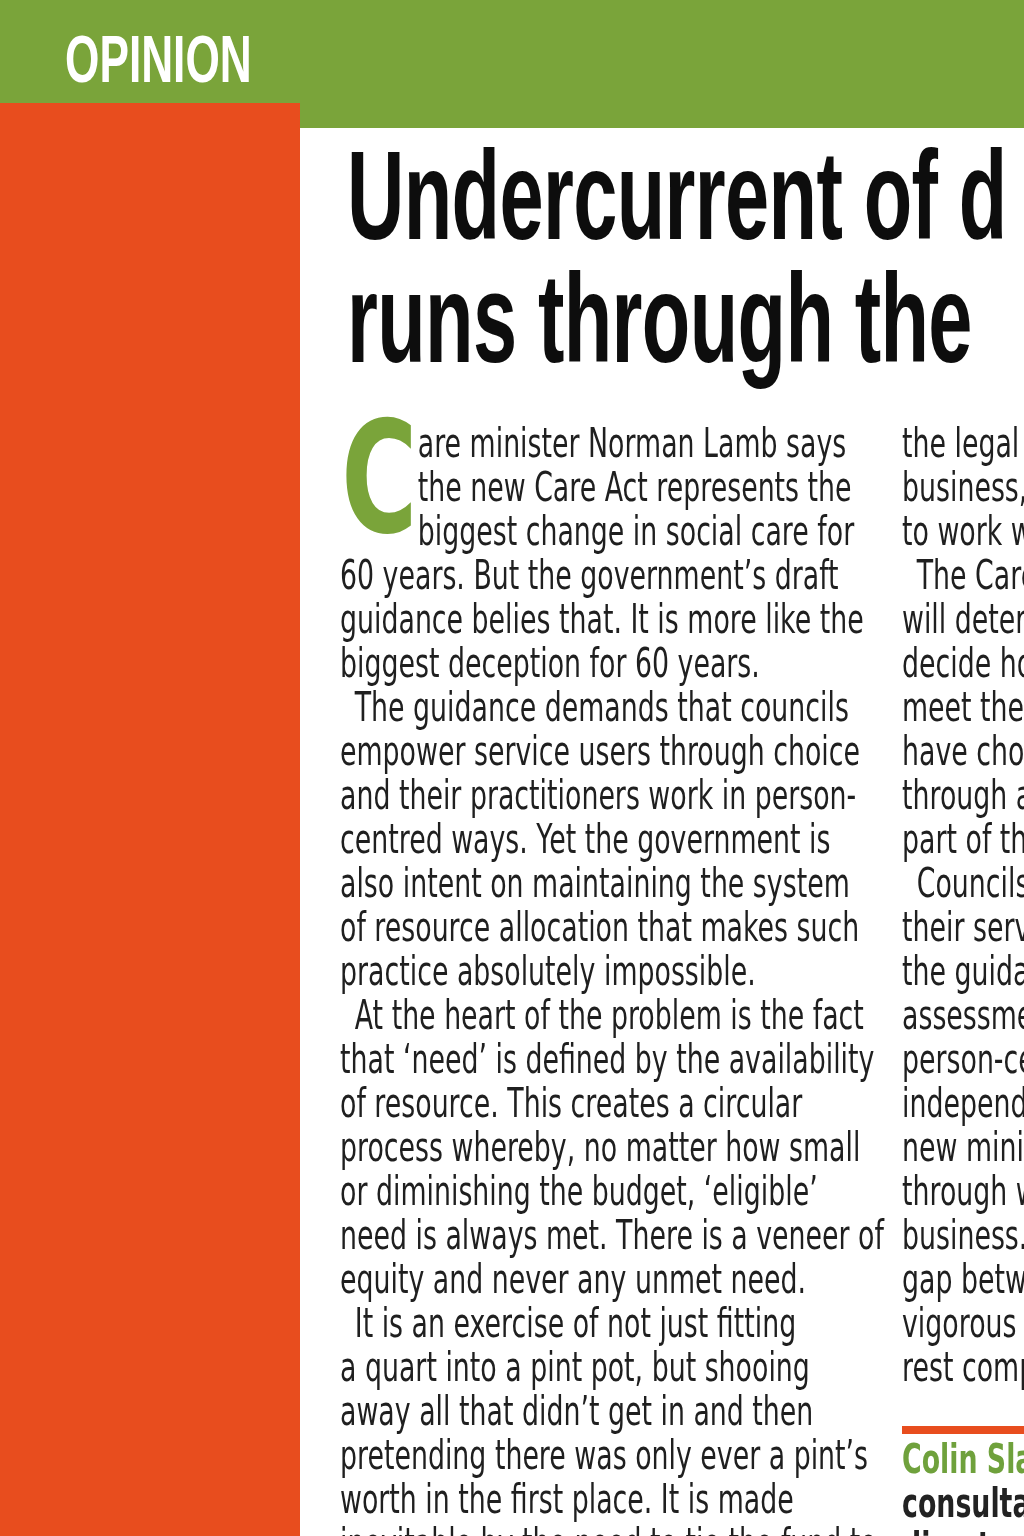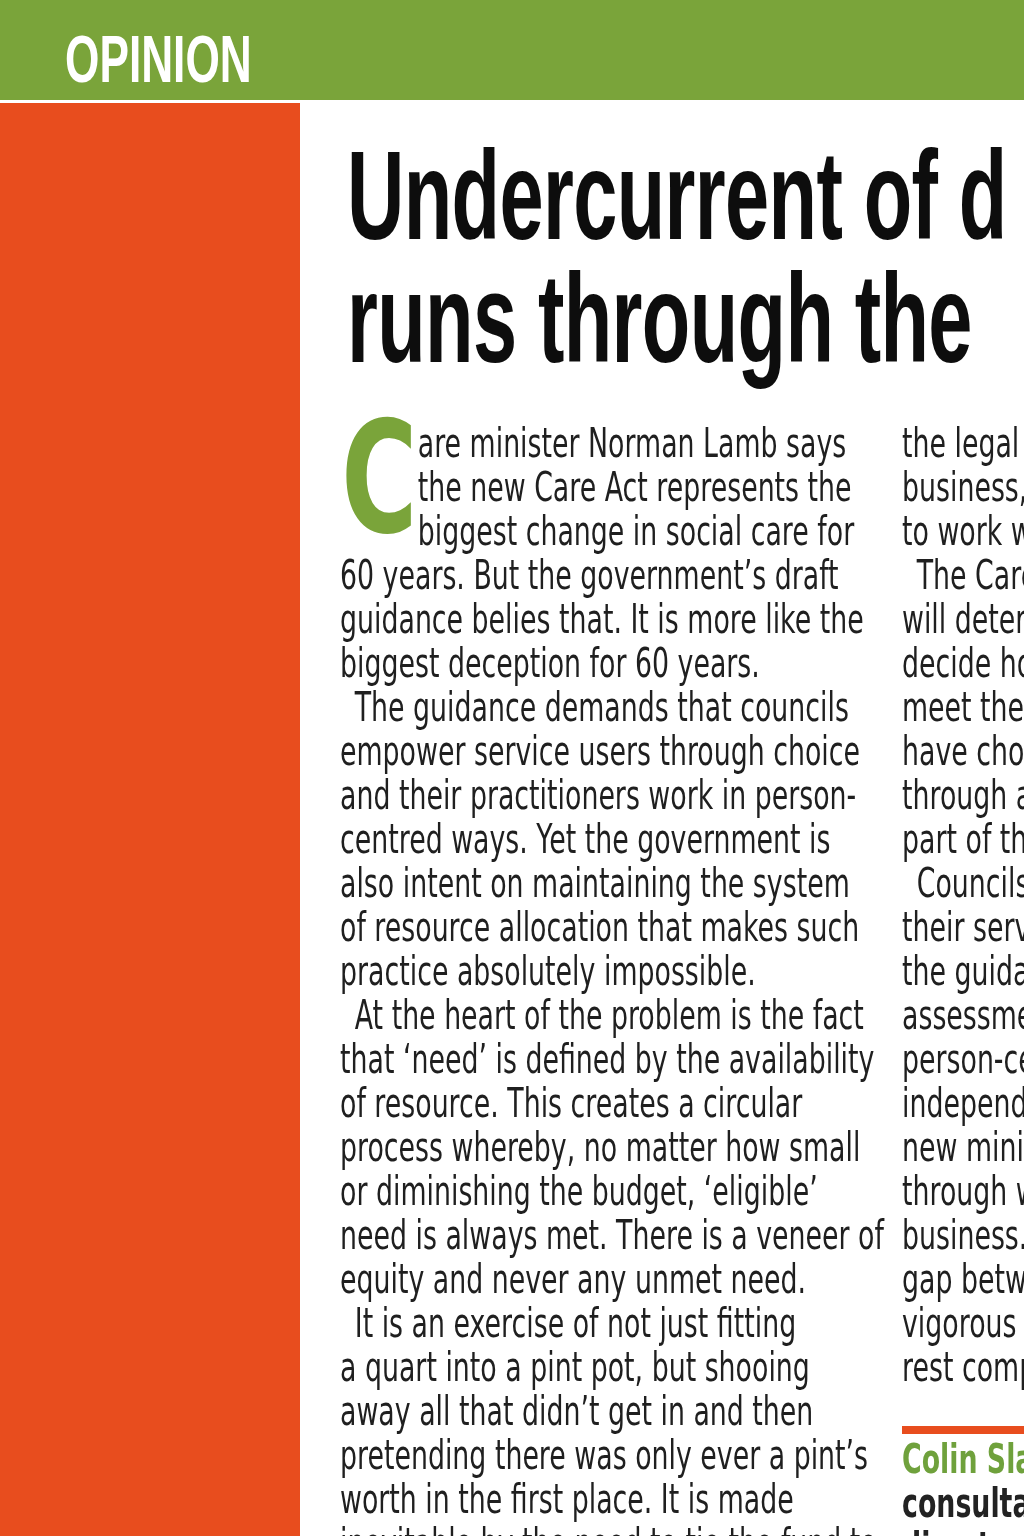--- a/index.html
+++ b/index.html
@@ -7,21 +7,21 @@
     width: 1024px; height: 1536px;
     position: relative;
     overflow: hidden;
     background: #ffffff;
     font-family: "DejaVu Sans", sans-serif;
   }
 
   
   .banner {
     position: absolute; left: 0; top: 0;
-    width: 1024px; height: 100px;
+    width: 1024px; height: 128px;
     background: #7AA43A;
   }
   .banner-label {
     position: absolute; left: 65px; top: 26px;
     font-family: "Liberation Sans", sans-serif;
     font-weight: bold;
     font-size: 66px; line-height: 1;
     color: #ffffff;
     letter-spacing: 0px;
     transform: scaleX(0.67);

